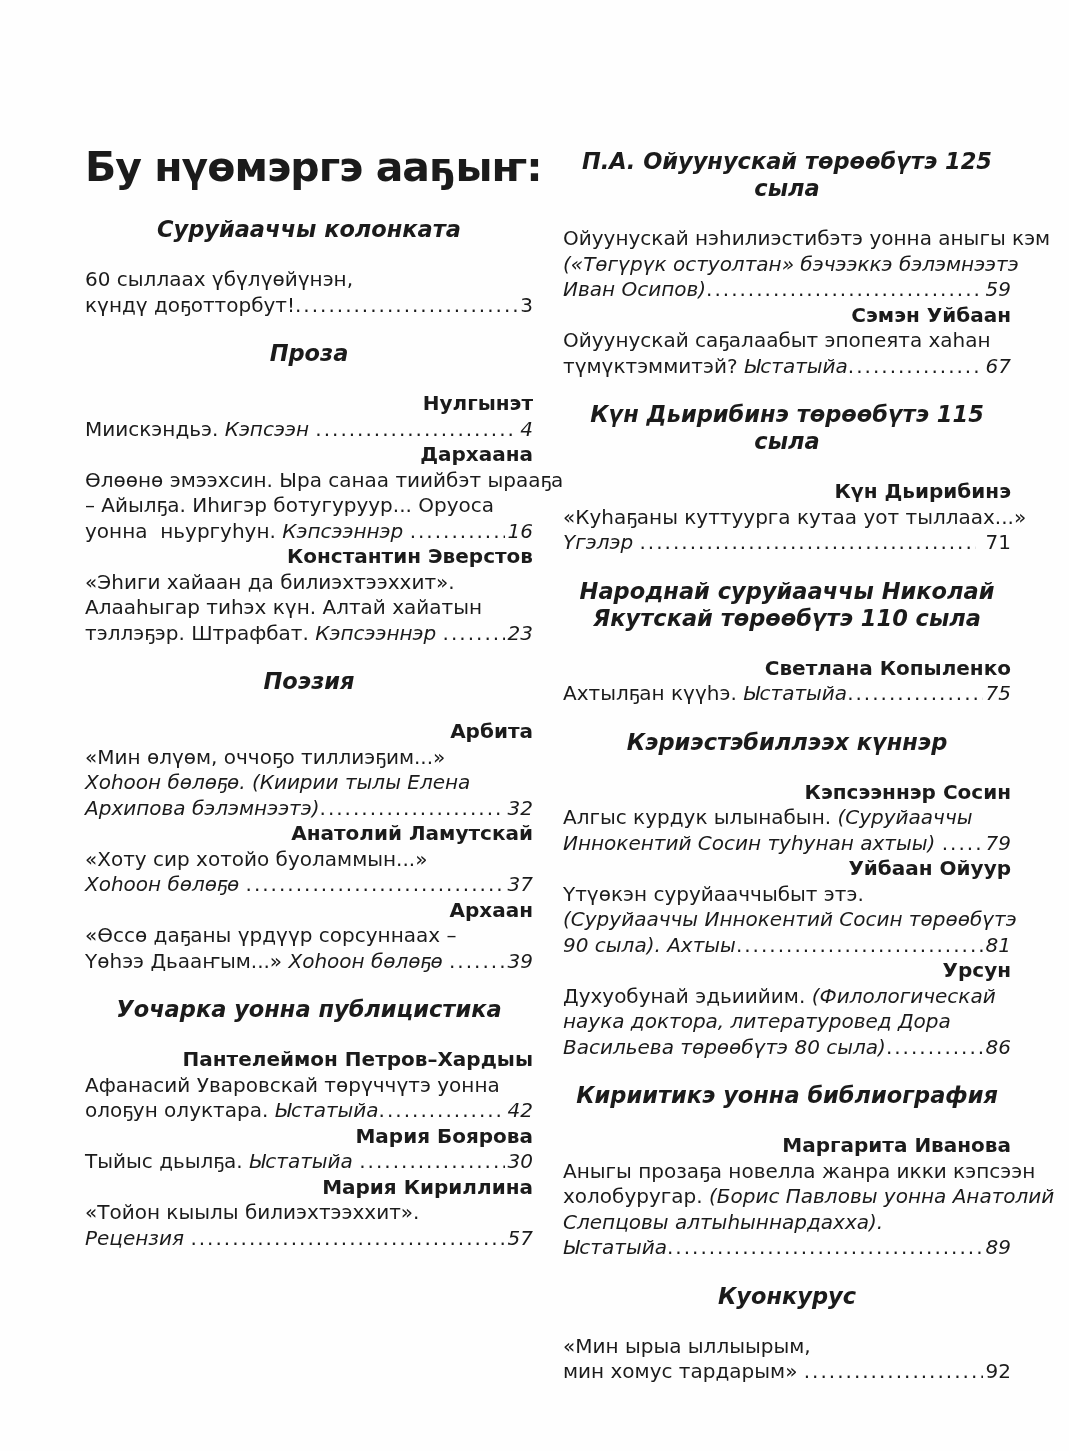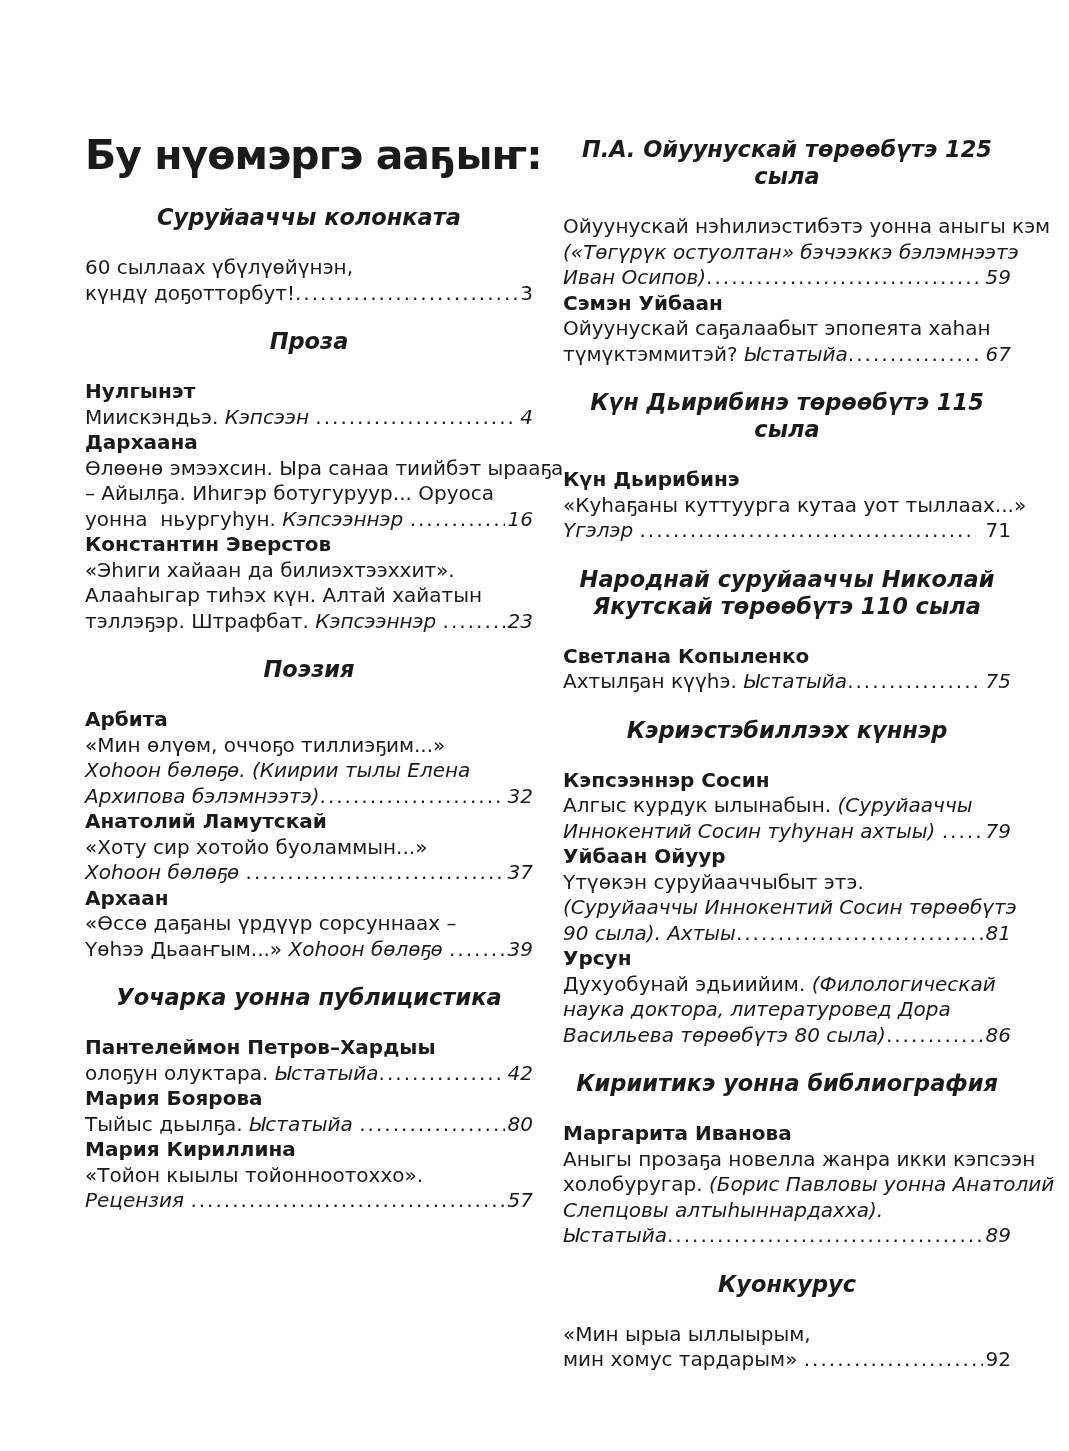--- a/index.html
+++ b/index.html
@@ -5,21 +5,21 @@
   html, body { margin: 0; padding: 0; background: #ffffff; }
   .page {
     position: relative;
     width: 1069px;
     height: 1451px;
     background: #fefefe;
     color: #1b1b1b;
     font-family: "DejaVu Sans", "Liberation Sans", sans-serif;
     overflow: hidden;
   }
-  .col { position: absolute; top: 128px; width: 448px; }
+  .col { position: absolute; top: 140px; width: 448px; }
   .col-left  { left: 85px; }
   .col-right { left: 563px; }
   .title {
     margin: 0 0 16px 0;
     font-size: 41px;
     line-height: 54px;
     font-weight: bold;
     letter-spacing: -1px;
     text-align: center;
     white-space: nowrap;
@@ -32,20 +32,21 @@
     margin: 22px 0 24px 0;
     font-style: italic;
   }
   .col-right .blocks .heading:first-child { margin-top: 8px; }
   .line {
     display: flex;
     align-items: baseline;
     font-size: 20px;
     line-height: 25.5px;
     white-space: pre;
+    text-align: right;
   }
   .line.name { font-weight: bold; display: block; }
   .seg { flex: 0 0 auto; }
   .it { font-style: italic; }
   .dots {
     flex: 1 1 0;
     overflow: hidden;
     white-space: nowrap;
     letter-spacing: 2px;
     min-width: 0;
@@ -87,25 +88,26 @@
         <div class="line name">Анатолий Ламутскай</div>
         <div class="line"><span class="seg">«Хоту сир хотойо буоламмын...»</span></div>
         <div class="line"><span class="seg it">Хоһоон бөлөҕө </span><span class="dots">..................................................................................................................................</span><span class="pageno it">37</span></div>
         <div class="line name">Архаан</div>
         <div class="line"><span class="seg">«Өссө даҕаны үрдүүр сорсуннаах –</span></div>
         <div class="line"><span class="seg">Үөһээ Дьааҥым...» </span><span class="seg it">Хоһоон бөлөҕө </span><span class="dots">..................................................................................................................................</span><span class="pageno it">39</span></div>
         <div class="heading">
           <div>Уочарка уонна публицистика</div>
         </div>
         <div class="line name">Пантелеймон Петров–Хардыы</div>
+        <div class="line"><span class="seg">Афанасий Уваровскай төрүччүтэ уонна</span></div>
         <div class="line"><span class="seg">олоҕун олуктара. </span><span class="seg it">Ыстатыйа</span><span class="dots">..................................................................................................................................</span><span class="pageno it">42</span></div>
         <div class="line name">Мария Боярова</div>
-        <div class="line"><span class="seg">Тыйыс дьылҕа. </span><span class="seg it">Ыстатыйа </span><span class="dots">..................................................................................................................................</span><span class="pageno it">80</span></div>
+        <div class="line"><span class="seg">Тыйыс дьылҕа. </span><span class="seg it">Ыстатыйа </span><span class="dots">..................................................................................................................................</span><span class="pageno it">30</span></div>
         <div class="line name">Мария Кириллина</div>
-        <div class="line"><span class="seg">«Тойон кыылы тойонноотоххо».</span></div>
+        <div class="line"><span class="seg">«Тойон кыылы билиэхтээххит».</span></div>
         <div class="line"><span class="seg it">Рецензия </span><span class="dots">..................................................................................................................................</span><span class="pageno it">57</span></div>
       </div>
   </div>
   <div class="col col-right">
     <div class="blocks">
         <div class="heading">
           <div>П.А. Ойуунускай төрөөбүтэ 125 сыла</div>
         </div>
         <div class="line"><span class="seg">Ойуунускай нэһилиэстибэтэ уонна аныгы кэм</span></div>
         <div class="line"><span class="seg it">(«Төгүрүк остуолтан» бэчээккэ бэлэмнээтэ</span></div>

